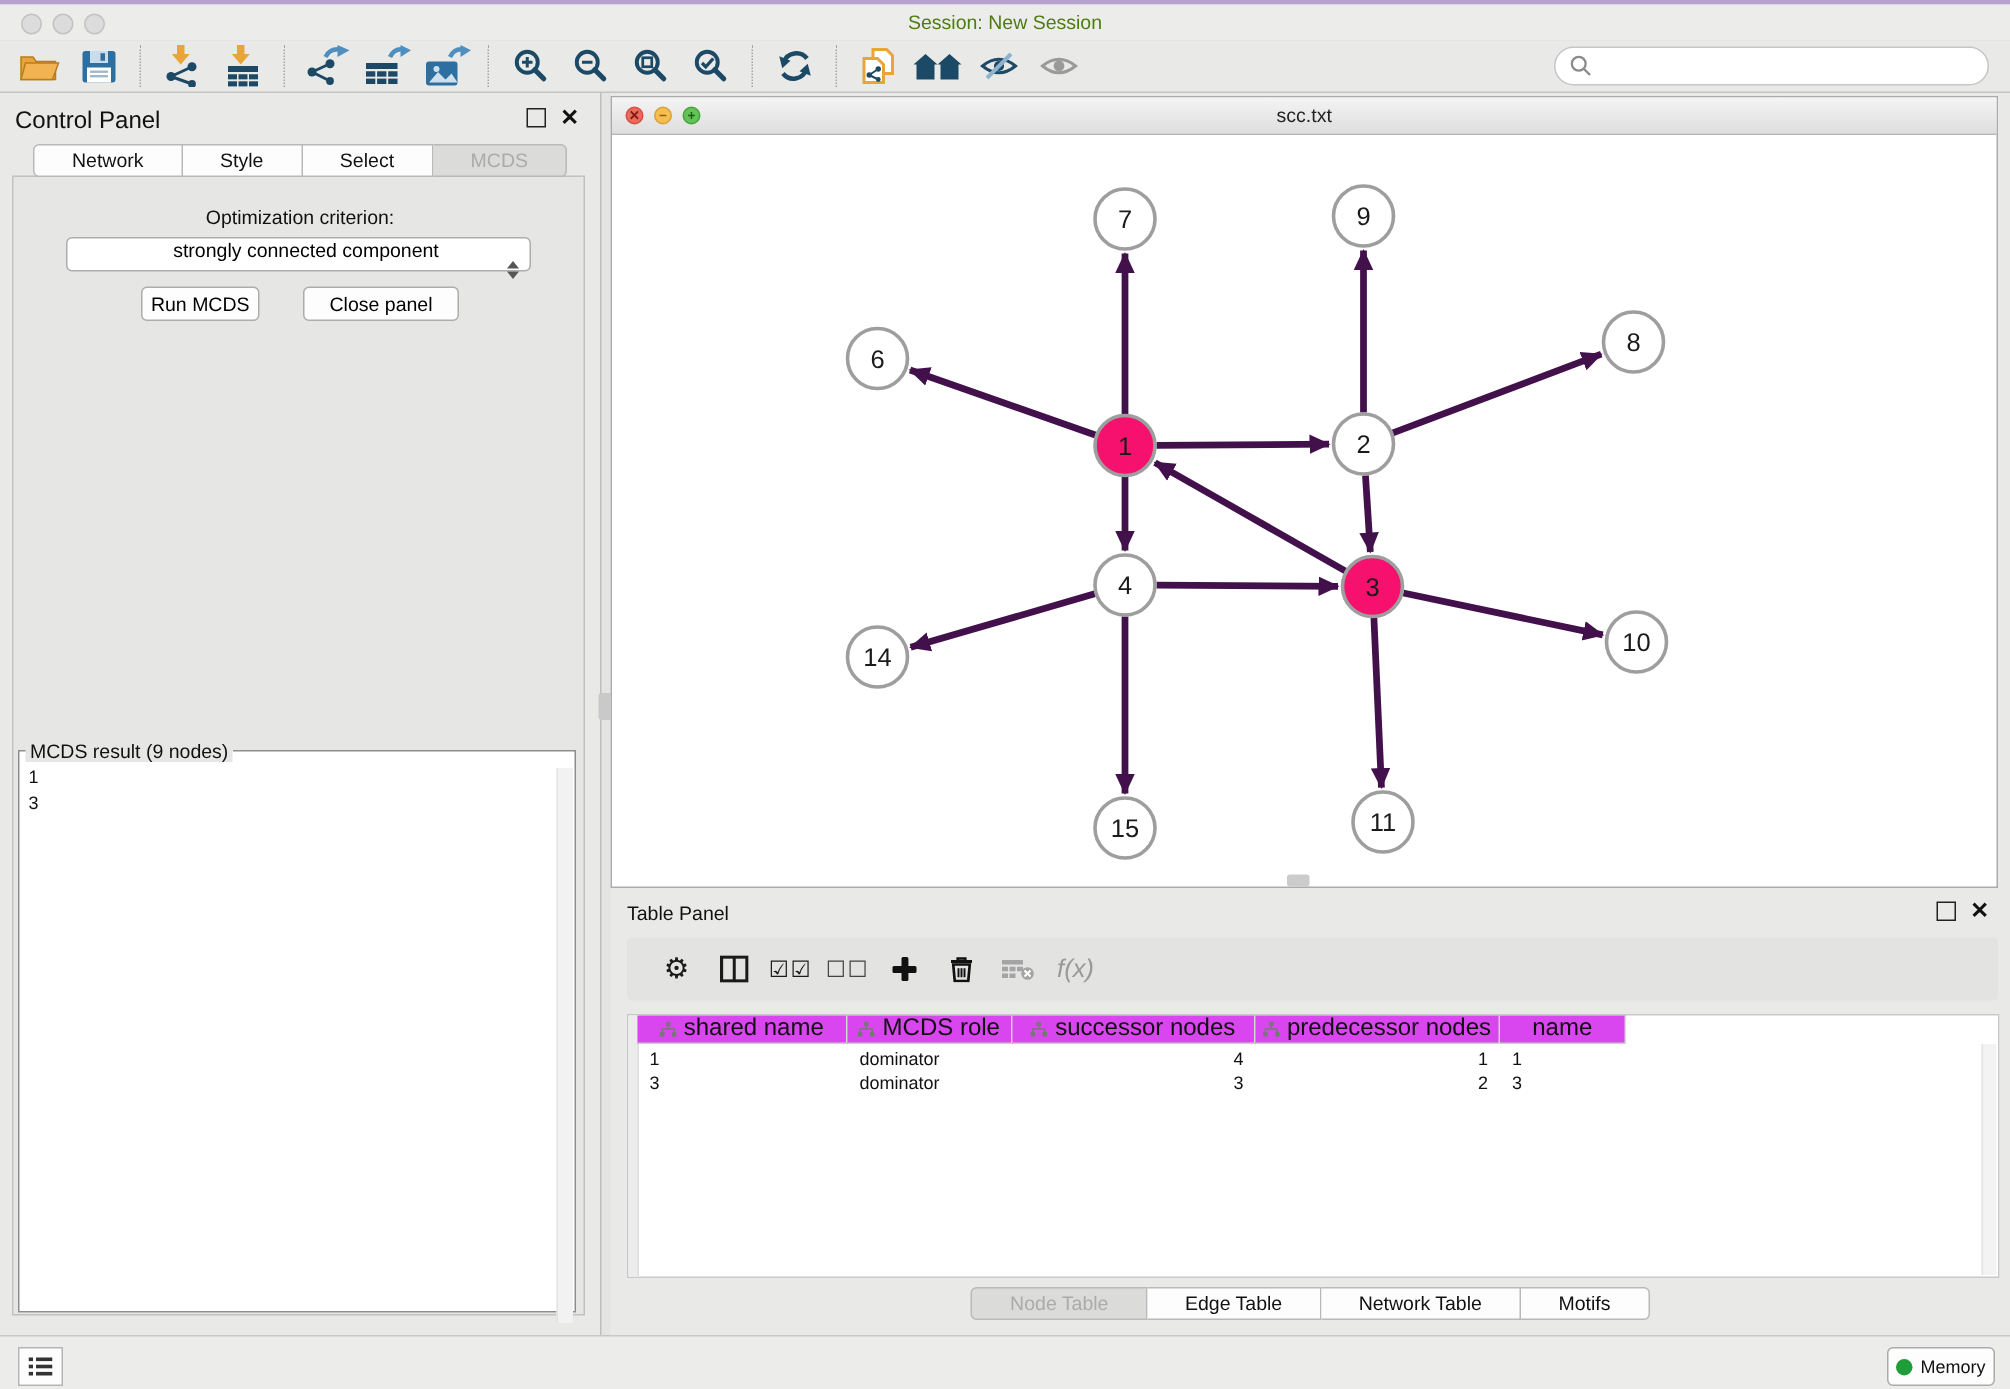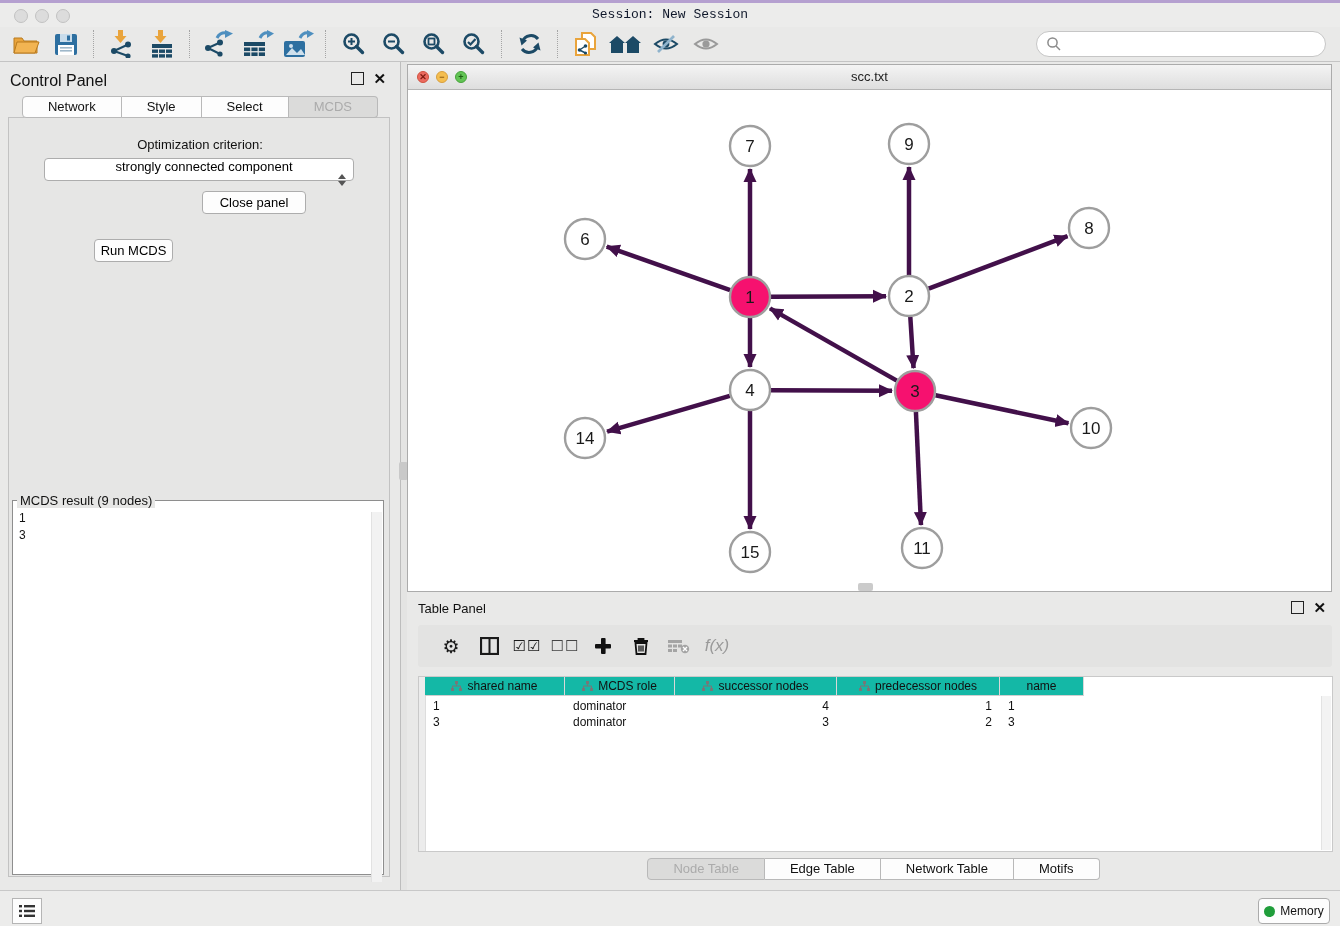--- a/index.html
+++ b/index.html
@@ -4,21 +4,21 @@
 <style>
   html,body{margin:0;padding:0;}
   body{width:1340px;height:926px;position:relative;background:#E9E9E8;
        font-family:"Liberation Sans",sans-serif;overflow:hidden;-webkit-font-smoothing:antialiased;}
   .abs{position:absolute;}
 
   
   #topstrip{left:0;top:0;width:1340px;height:3px;background:#B5A0D0;}
   #titlebar{left:0;top:3px;width:1340px;height:24px;background:#ECECEB;border-bottom:1px solid #D6D6D6;}
   #titlebar .tl{width:12px;height:12px;border-radius:50%;background:#DCDCDC;border:1px solid #C2C2C2;display:inline-block;margin-right:7px;}
-  #main-title{width:100%;text-align:center;color:#0f172a;font-size:13px;line-height:24px;font-family:Liberation Mono, monospace;}
+  #main-title{width:100%;text-align:center;color:#4d7c0f;font-size:13px;line-height:24px;}
 
   
   #toolbar{left:0;top:27px;width:1340px;height:35px;background:#E9E9E8;border-bottom:1px solid #C4C4C4;
            display:flex;align-items:center;padding:0 6px;box-sizing:border-box;}
   .tbtn{width:40px;height:32px;display:flex;align-items:center;justify-content:center;flex:0 0 auto;}
   .tsep{width:1px;height:28px;border-left:1px dotted #A5A5A5;margin:0 7px;flex:0 0 auto;}
   #searchbox{margin-left:auto;margin-right:8px;width:290px;height:26px;background:#fff;border:1px solid #C6C6C6;border-radius:14px;display:flex;align-items:center;padding-left:9px;box-sizing:border-box;}
 
   
   #control-panel{left:0;top:62px;width:400px;height:828px;background:#E9E9E8;}
@@ -61,21 +61,21 @@
   
   #table-panel{left:407px;top:592px;width:933px;height:298px;background:#E9E9E8;}
   #tp-header{left:11px;top:9px;font-size:13px;color:#111;}
   #tp-toolbar{left:11px;top:33px;width:914px;height:42px;background:#E3E3E2;border-radius:3px;display:flex;align-items:center;padding-left:14px;box-sizing:border-box;}
   .tp-ic{width:38px;display:flex;align-items:center;justify-content:center;flex:0 0 auto;}
   .uni{font-size:19px;color:#1a1a1a;}
   .fx{font-family:Liberation Sans, sans-serif;font-style:italic;font-size:17px;color:#9A9A9A;}
   #the-table{left:11px;top:84px;width:915px;height:176px;background:#fff;border:1px solid #C9C9C9;box-sizing:border-box;}
   #tbl-gutter{left:0;top:0;width:6px;height:100%;background:#ECECEC;border-right:1px solid #DDD;}
   .th-row{position:absolute;left:6px;top:0;height:19px;display:flex;}
-  .th{height:19px;background:#14b8a6;border-right:1px solid #D8D8D8;border-bottom:1px solid #CFCFCF;display:flex;align-items:center;justify-content:center;gap:5px;font-size:12px;color:#111;box-sizing:border-box;}
+  .th{height:19px;background:#d946ef;border-right:1px solid #D8D8D8;border-bottom:1px solid #CFCFCF;display:flex;align-items:center;justify-content:center;gap:5px;font-size:16px;color:#111;box-sizing:border-box;}
   .trow{position:absolute;left:6px;display:flex;height:16px;}
   .td{font-size:12px;color:#111;box-sizing:border-box;padding:1px 8px 0 8px;overflow:hidden;}
   #tbl-scroll{position:absolute;right:1px;top:19px;width:9px;height:154px;background:#F3F3F3;border-left:1px solid #E3E3E3;}
   #tp-tabs{left:0;top:266px;width:933px;display:flex;justify-content:center;}
 
   
   #statusbar{left:0;top:890px;width:1340px;height:36px;background:#ECECEB;border-top:1px solid #C8C8C8;box-sizing:border-box;}
   #list-btn{left:12px;top:7px;width:28px;height:24px;background:#FDFDFD;border:1px solid #B5B5B5;display:flex;align-items:center;justify-content:center;}
   #memory-btn{right:10px;top:7px;width:70px;height:24px;background:#FDFDFD;border:1px solid #ABABAB;border-radius:4px;display:flex;align-items:center;justify-content:center;gap:5px;font-size:12px;color:#111;}
   #memory-dot{width:11px;height:11px;border-radius:50%;background:#1F9D3A;}
@@ -262,21 +262,21 @@
       <div class="seg-tab active">MCDS</div>
     </div>
   <div class="abs" id="opt-label">Optimization criterion:</div>
   <div class="abs" id="criterion">
     <span>strongly connected component</span>
     <span class="spin">
         <i class="up"></i>
         <i class="dn"></i>
       </span>
   </div>
-  <div class="abs cp-btn" style="left:94px;width:79px;margin-top:48px;">Run MCDS</div>
+  <div class="abs cp-btn" style="left:94px;width:79px;">Run MCDS</div>
   <div class="abs cp-btn" style="left:202px;width:104px;">Close panel</div>
   <fieldset class="abs" id="mcds-fieldset">
     <legend>MCDS result (9 nodes)</legend>
     <div id="mcds-text">1
 3</div>
     <div id="mcds-scroll"></div>
   </fieldset>
 </div>
 
 <div class="abs" id="v-splitter"></div>

